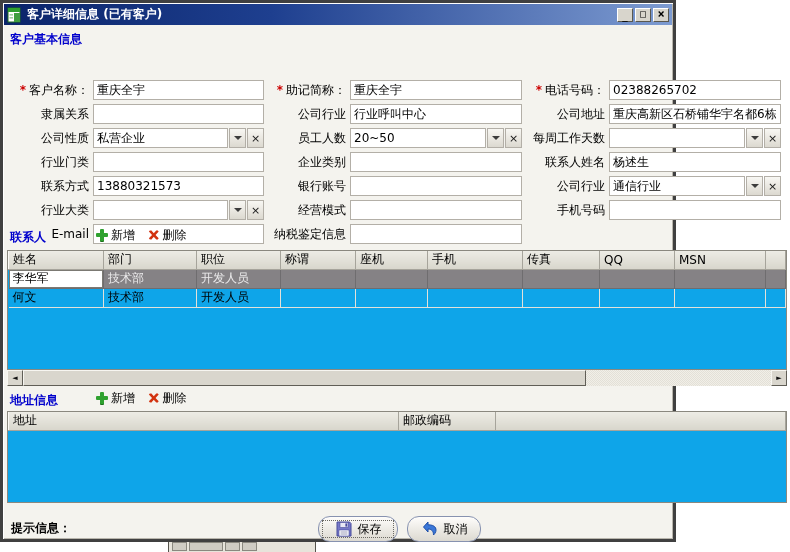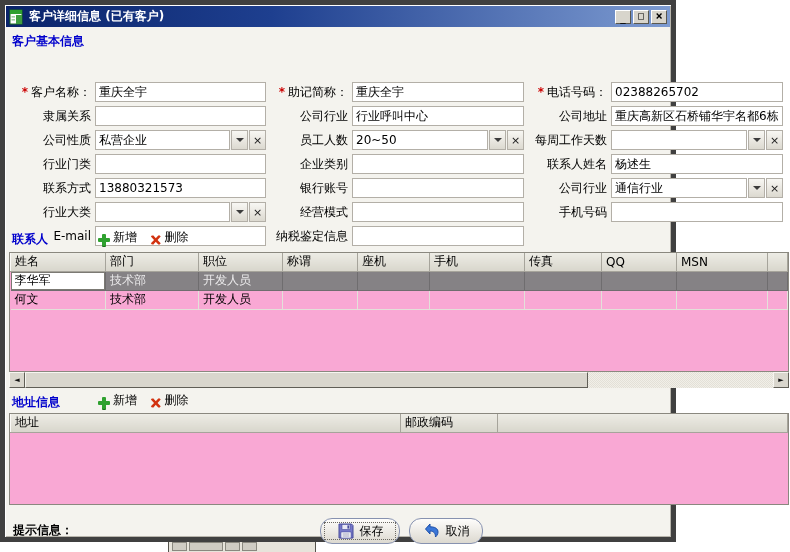--- a/index.html
+++ b/index.html
@@ -5,21 +5,21 @@
   * { margin:0; padding:0; box-sizing:border-box; }
   body {
     width:790px; height:552px; overflow:hidden; position:relative;
     background:#ffffff;
     font-family:"DejaVu Sans","Liberation Sans",sans-serif;
     font-size:12px; color:#000;
   }
   
   .window {
     position:absolute; left:0; top:0; width:676px; height:542px;
-    background:#f4f3ee; border:5px solid #404040;
+    background:#f4f3ee; border:3px solid #404040;
     box-shadow: inset 1px 1px 0 #ffffff, inset -1px -1px 0 #b8b5ac;
   }
   .titlebar {
     position:absolute; left:1px; top:1px; right:1px; height:21px;
     background:linear-gradient(to right,#0a246a 0%,#1e3f8f 40%,#7d9bd1 100%);
     display:flex; align-items:center; padding:0 3px;
   }
   .title-icon { width:16px; height:16px; margin-right:4px; flex:0 0 auto; }
   .title-text { color:#fff; font-weight:bold; font-size:12px; flex:1; white-space:nowrap; overflow:hidden; }
   .wbtns { display:flex; gap:2px; }
@@ -29,21 +29,21 @@
     display:flex; align-items:center; justify-content:center;
     font-size:9px; line-height:1; cursor:default; color:#000;
     font-family:"DejaVu Sans Mono",monospace;
   }
   .wbtn .glyph-min { margin-top:5px; font-weight:bold; }
   .wbtn .glyph-max { font-size:10px; margin-top:-1px; }
   .wbtn .glyph-close { font-size:12px; font-weight:bold; margin-top:-2px; }
   
   .section-title { position:absolute; color:#0000cc; font-weight:bold; white-space:nowrap; }
   .toolbar { position:absolute; display:flex; align-items:center; gap:4px; height:18px; }
-  .tool-btn { display:flex; align-items:flex-end; gap:3px; cursor:default; margin-right:8px; }
+  .tool-btn { display:flex; align-items:center; gap:3px; cursor:default; margin-right:8px; }
   .plus-icon { position:relative; width:12px; height:12px; display:inline-block; }
   .plus-icon::before { content:""; position:absolute; left:4px; top:0; width:4px; height:12px; background:#2fa12f; border-radius:1px; box-shadow:0 1px 0 #1b701b; }
   .plus-icon::after  { content:""; position:absolute; left:0; top:4px; width:12px; height:4px; background:#2fa12f; border-radius:1px; }
   .x-icon { color:#d23310; font-weight:bold; font-size:15px; line-height:12px; text-shadow:1px 0 0 #d23310; }
   
   .form-grid {
     position:absolute; left:2px; top:46px; width:780px;
     display:grid; grid-template-columns:88px 171px 86px 172px 87px 172px;
     grid-auto-rows:24px; align-items:center;margin-top:29px;
   }
@@ -54,21 +54,21 @@
     flex:1; min-width:0; height:20px; border:1px solid #b3afa7; background:#fff;
     font-family:inherit; font-size:12px; padding:0 3px; color:#000; outline:none;
   }
   .cbtn {
     flex:0 0 17px; margin-left:1px; display:flex; align-items:center; justify-content:center;
     background:linear-gradient(#f8f7f3,#dcd9d0); border:1px solid #b3afa7;
     font-size:11px; color:#1a1a1a; cursor:default;
   }
   .tri { width:0; height:0; border-left:4px solid transparent; border-right:4px solid transparent; border-top:4px solid #3c3c3c; }
   
-  .grid { position:absolute; background:#f9a8d4; border:1px solid #8a887f; overflow:hidden; }
+  .grid { position:absolute; background:#0ea5e9; border:1px solid #8a887f; overflow:hidden; }
   .grid table { border-collapse:collapse; table-layout:fixed; width:100%; font-size:12px; }
   .grid th {
     background:linear-gradient(#edece5,#d8d6cc);
     border-right:1px solid #a6a49b; border-bottom:1px solid #a6a49b;
     border-left:1px solid #fbfaf7;
     height:18px; padding:0 4px; text-align:left; font-weight:normal;
     overflow:hidden; white-space:nowrap;
   }
   .grid td {
     height:19px; padding:0 4px; overflow:hidden; white-space:nowrap;

